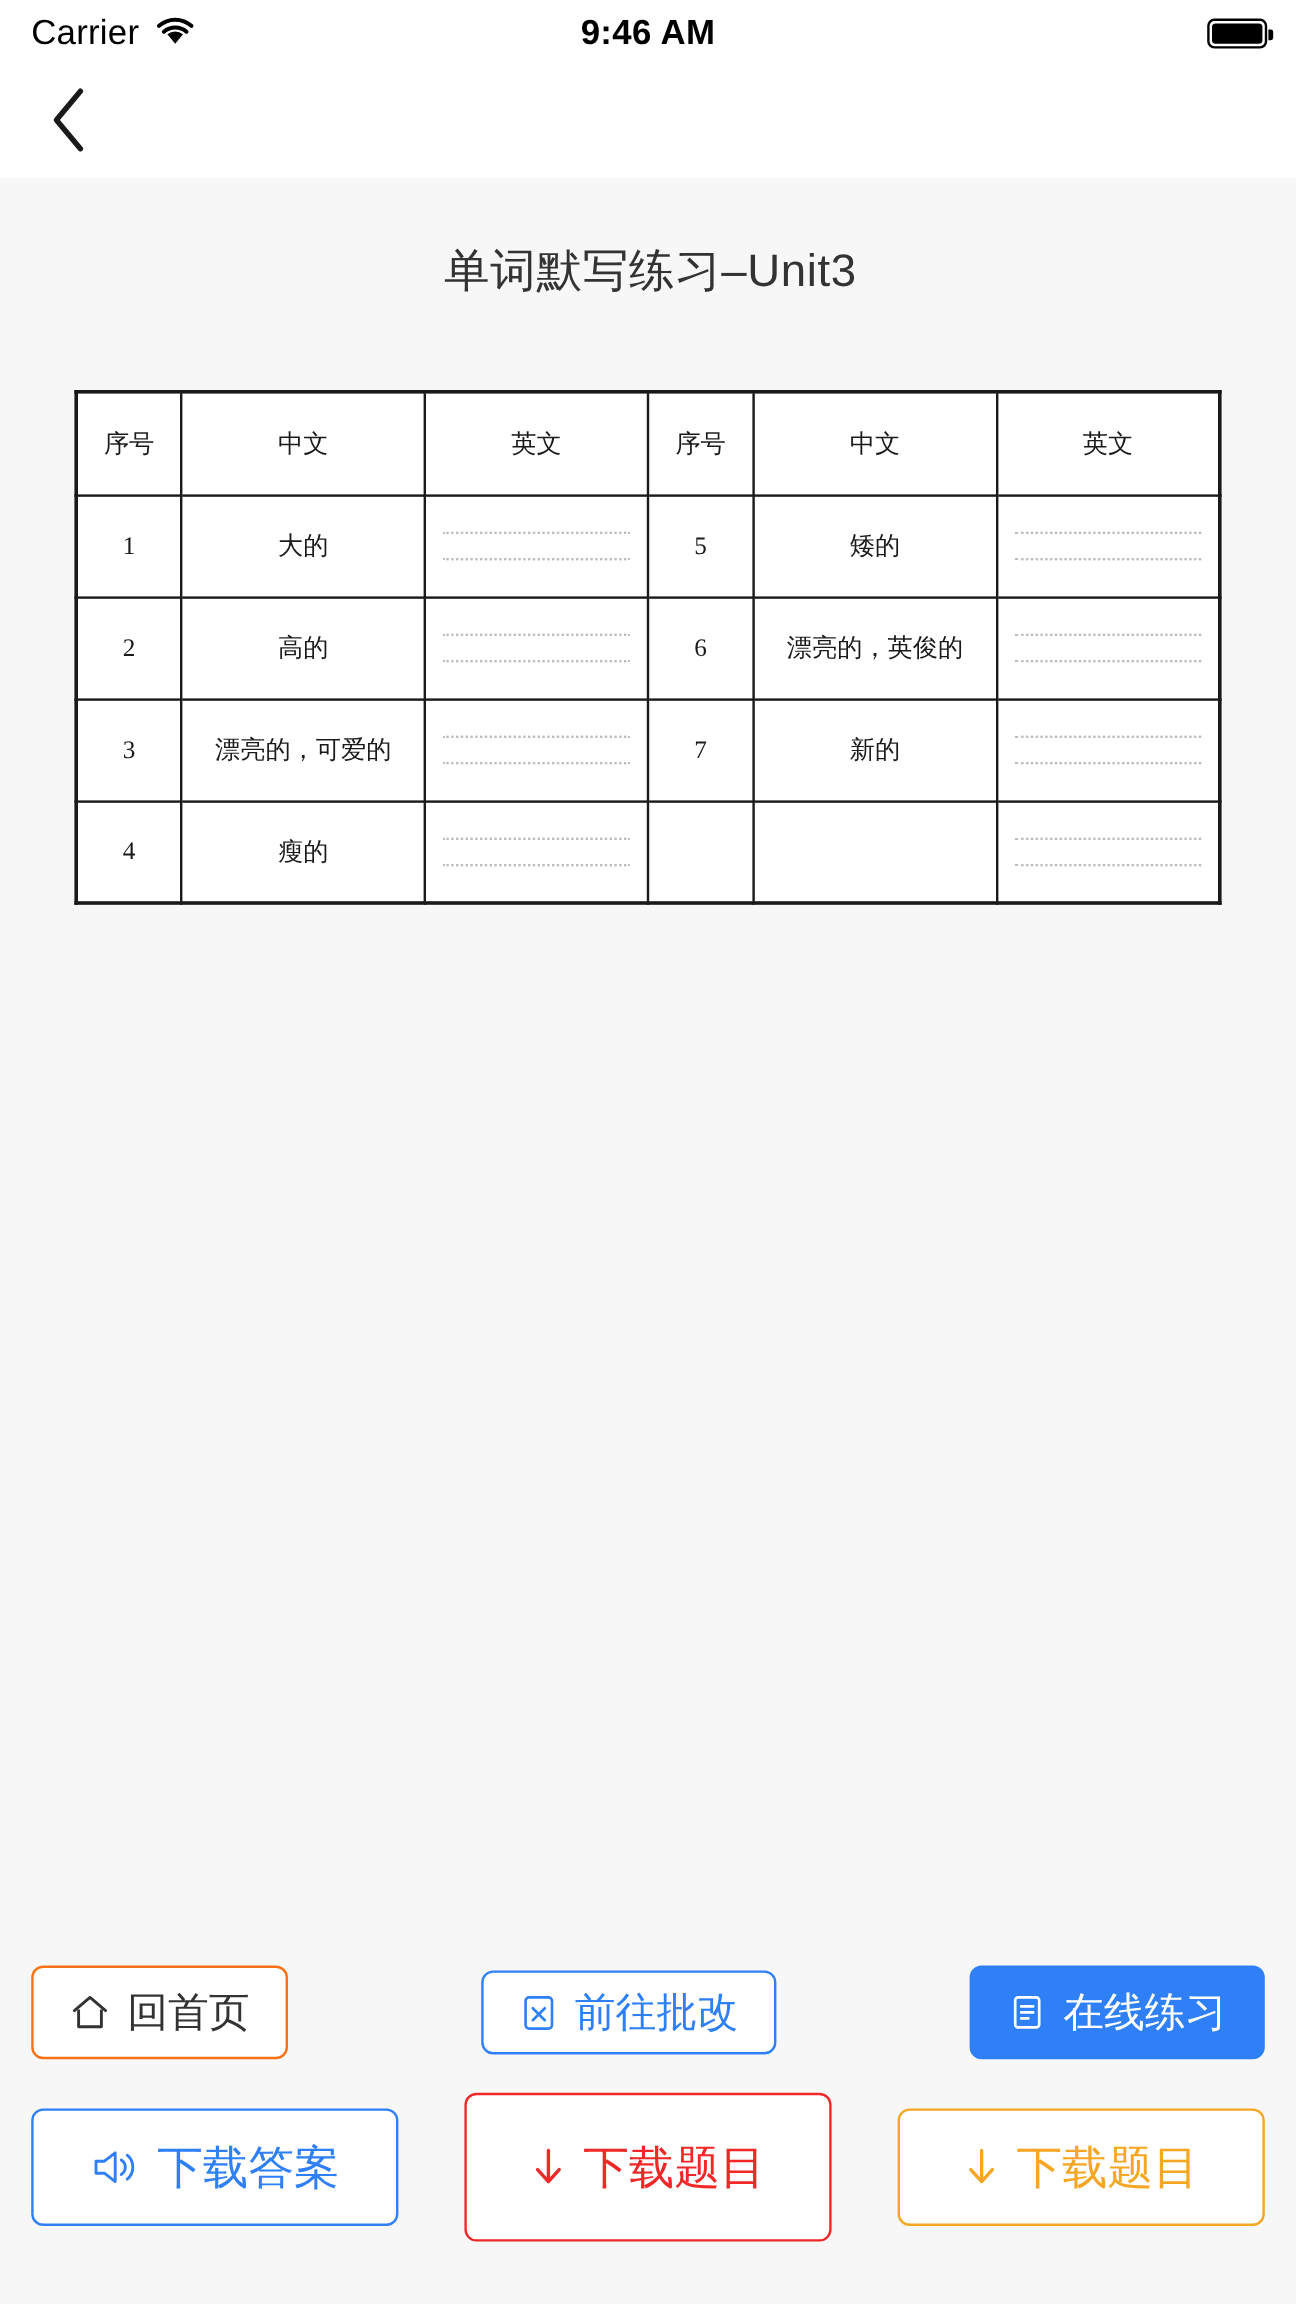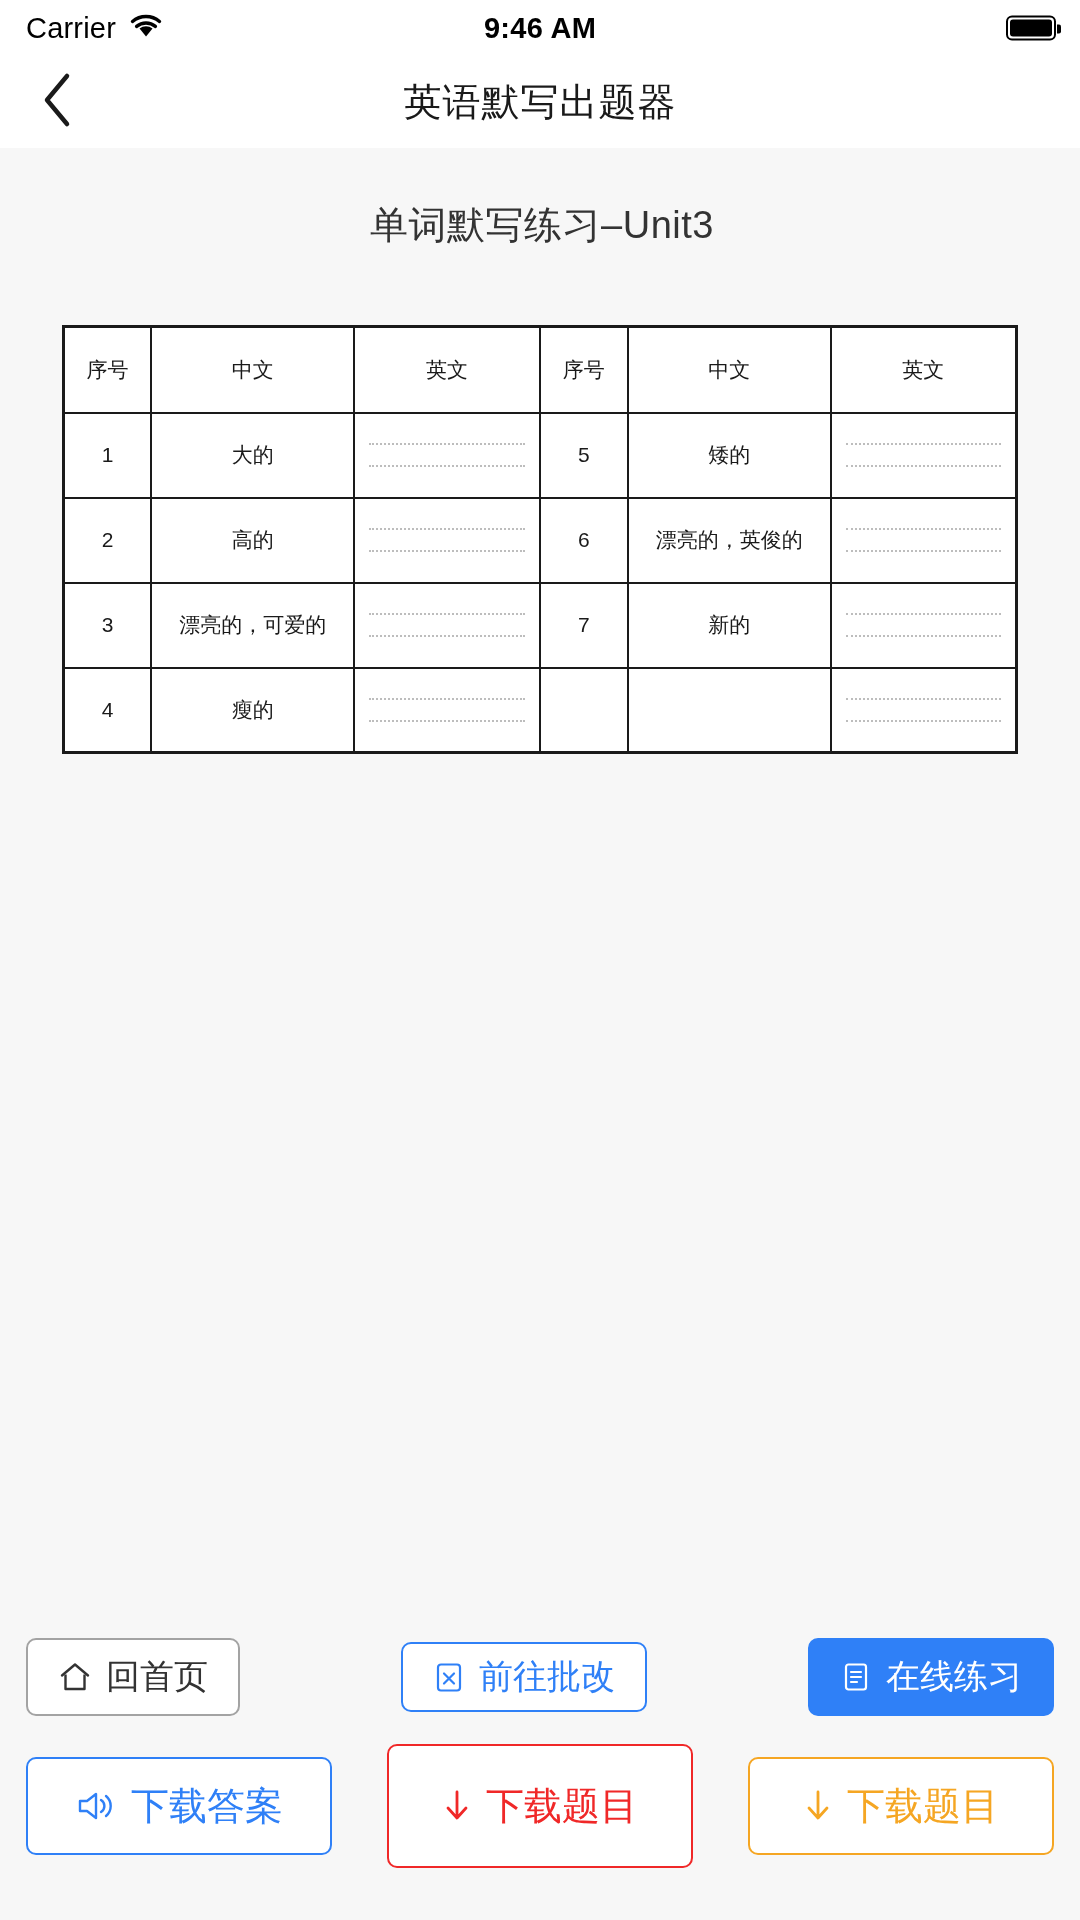--- a/index.html
+++ b/index.html
@@ -132,20 +132,21 @@
     margin-top: 30px;
     border: 3px solid #1a1a1a;
   }
   table.worksheet th, table.worksheet td {
     border: 2px solid #1a1a1a;
     height: 85px;
     text-align: center;
     vertical-align: middle;
     font-weight: normal;
     color: #1a1a1a;
+    font-family: Liberation Serif, serif;
   }
   table.worksheet th { font-size: 21px; height: 86px; }
   table.worksheet td { font-size: 21px; }
   .col-idx { width: 9.2%; }
   .col-cn  { width: 21.3%; }
   .col-en  { width: 19.5%; }
 
   .answer-lines {
     display: flex;
     flex-direction: column;
@@ -181,21 +182,21 @@
     align-items: center;
     justify-content: center;
     gap: 14px;
     border-radius: 10px;
     font-size: 34px;
     cursor: pointer;
     background: #ffffff;
     white-space: nowrap;
   }
   .btn-home {
-    border: 2px solid #a3a3a3;
+    border: 2px solid #f97316;
     color: #333;
     padding: 0 30px;
     height: 78px;
   }
   .btn-correct {
     border: 2px solid #2f80f7;
     color: #2f80f7;
     padding: 4px 30px;
     height: 70px;
   }
@@ -253,21 +254,20 @@
 </div>
 
 <div class="nav-bar">
   <div class="back-button">
     <span>
       <svg width="34" height="56" viewBox="0 0 34 56">
         <path d="M26 4 L6 28 L26 52" stroke="#1a1a1a" stroke-width="4.5" fill="none" stroke-linecap="round" stroke-linejoin="round"></path>
       </svg>
     </span>
   </div>
-  <div class="nav-title">英语默写出题器</div>
 </div>
 
 <div class="content">
 
   <div class="sheet-title">单词默写练习–Unit3</div>
 
   <div class="paper">
     <div class="paper-inner">
       <table class="worksheet">
         <thead>

